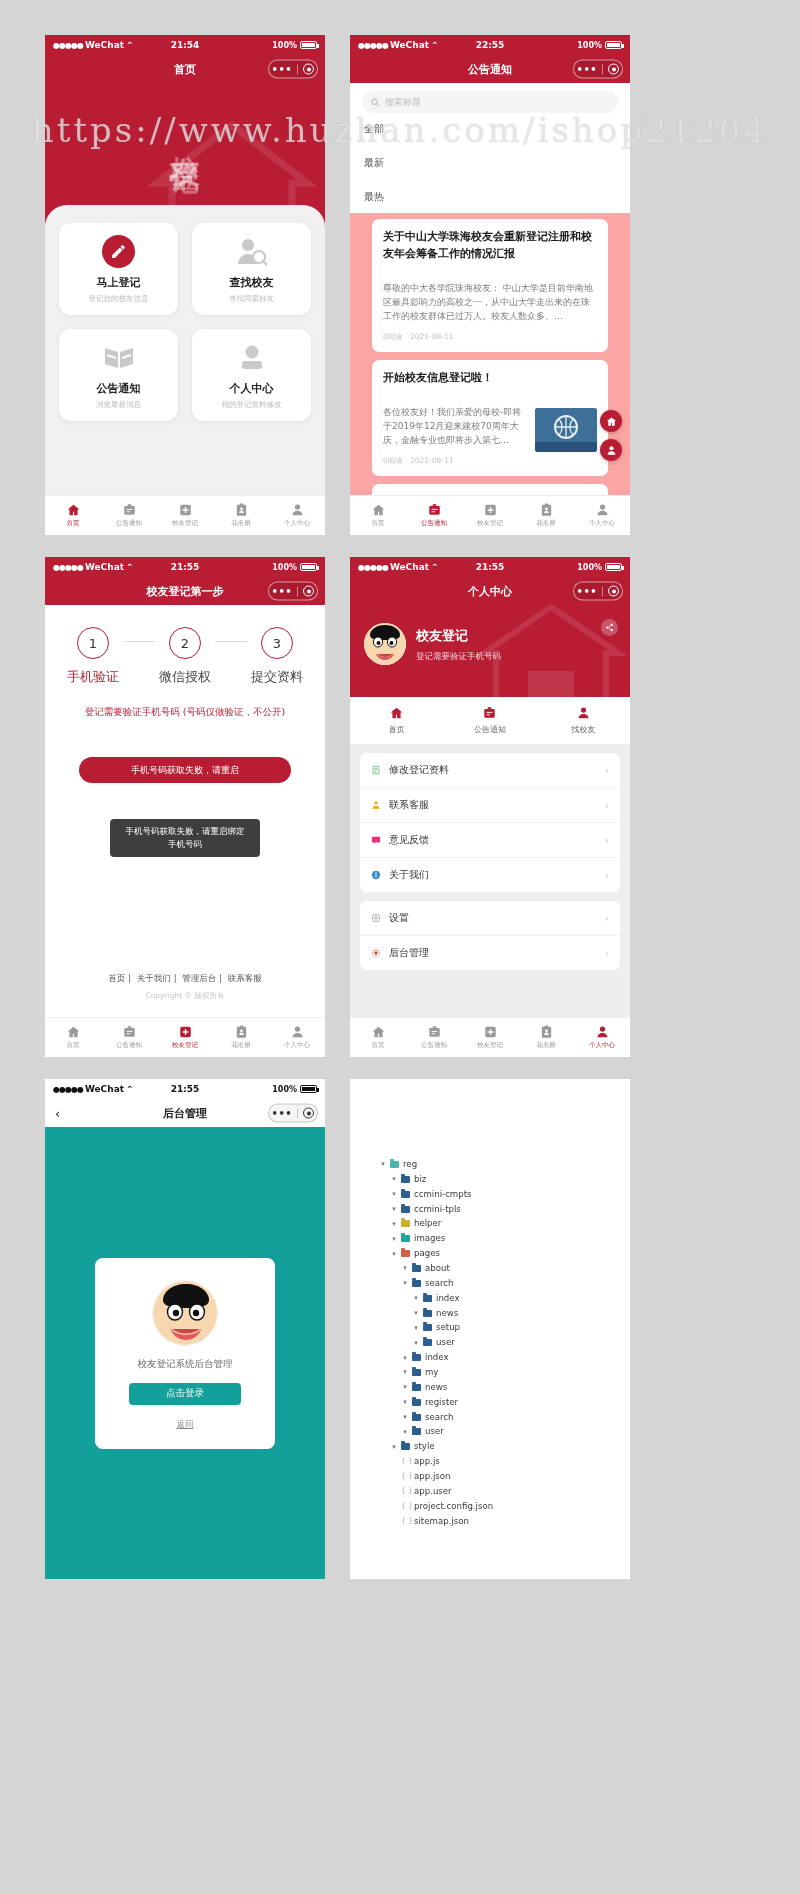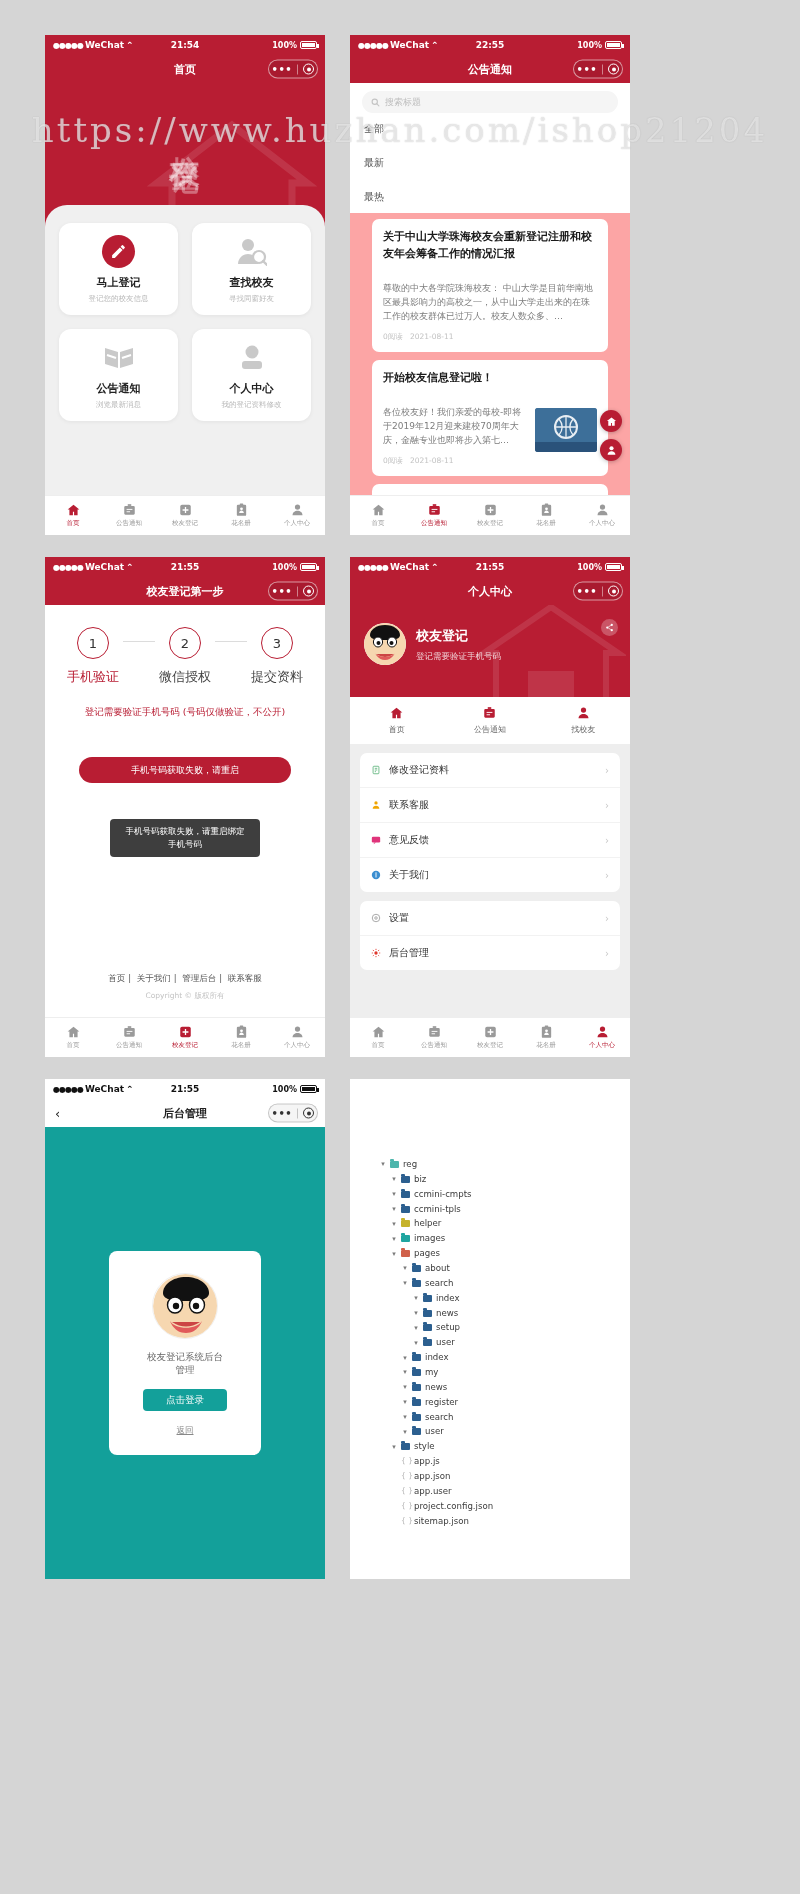--- a/index.html
+++ b/index.html
@@ -162,21 +162,21 @@
   .quick .q { flex:1; display:flex; flex-direction:column; align-items:center; gap:4px; }
   .quick .q .ql { font-size:8px; color:#666; }
   .menugroup { background:#fff; border-radius:7px; margin: 9px 10px 0; overflow:hidden; }
   .mrow { display:flex; align-items:center; gap:8px; padding: 10px 11px; font-size:10px; color:#333; border-bottom:1px solid #f2f2f2; }
   .mrow:last-child { border-bottom:none; }
   .mrow .chev { margin-left:auto; color:#c8c8c8; font-size:10px; }
   .mbg { background:#eee; }
 
   
   .teal { background:#13a09a; position:absolute; left:0; right:0; top:48px; bottom:0; display:flex; align-items:center; justify-content:center; }
-  .logincard { width:152px; background:#fff; border-radius:8px; padding:22px 34px 18px; text-align:center; }
+  .logincard { width:180px; background:#fff; border-radius:8px; padding:22px 34px 18px; text-align:center; }
   .logincard .av { width:66px; height:66px; border-radius:50%; background:#fff; margin:0 auto 12px; overflow:hidden; border:1px solid #f0f0f0;}
   .logincard .ttl { font-size:9.5px; color:#666; margin-bottom:12px; }
   .logincard .btn { height:22px; border-radius:4px; background:#13a09a; color:#fff; font-size:9.5px; display:flex; align-items:center; justify-content:center; }
   .logincard .back { margin-top:14px; font-size:8.5px; color:#888; text-decoration:underline; }
 
   
   .tree { padding: 78px 0 0 30px; font-size: 8.6px; color: #3b3b3b; line-height: 1.73; font-family: "DejaVu Sans","Liberation Sans",sans-serif;}
   .tnode { display:flex; align-items:center; gap:4px; white-space:nowrap; }
   .caret { color:#7b7b7b; font-size:7px; width:6px; display:inline-block; text-align:center;}
   .folder { width:9px; height:7px; border-radius:1px; flex:none; position:relative;}

